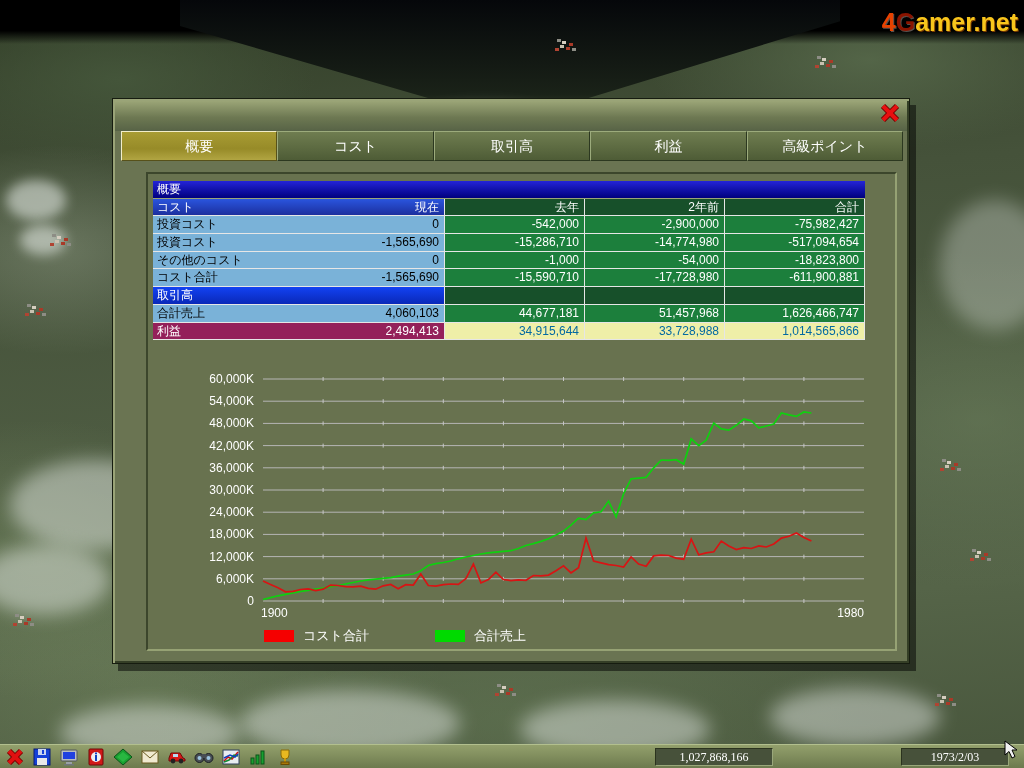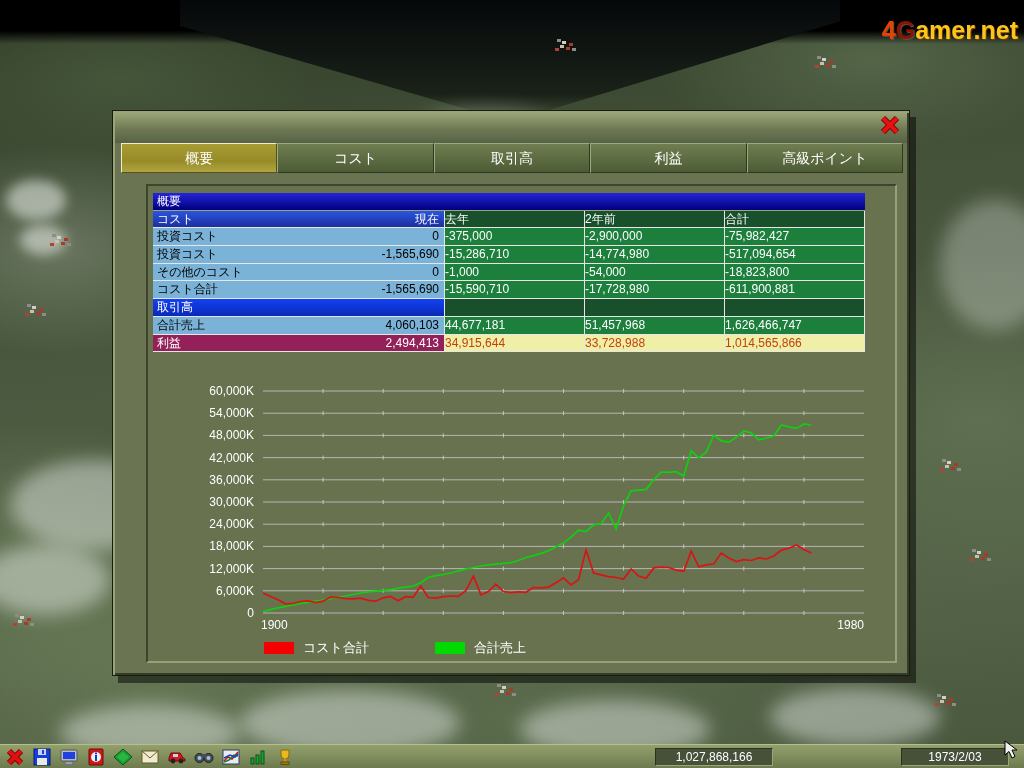--- a/index.html
+++ b/index.html
@@ -19,27 +19,27 @@
       linear-gradient(175deg, #323e28 0%, #45523a 28%, #4e5c42 55%, #556448 78%, #48563c 100%);
   }
   .sky { position:absolute; left:0; top:0; width:1024px; height:44px; background:linear-gradient(#000 70%, rgba(0,0,0,0)); }
   .hill { position:absolute; left:180px; top:0; width:660px; height:118px; background:linear-gradient(#05070a, #1a2218 80%, rgba(26,34,24,0)); clip-path:polygon(0 0,100% 0,100% 18%,52% 100%,48% 100%,0 22%); }
   .cloud { position:absolute; background:#eef2f0; border-radius:50%; filter:blur(9px); opacity:.45; }
   .town { position:absolute; width:4px; height:3px; background:#c9c1b0;
     box-shadow:6px 2px 0 #a83a28, -5px 3px 0 #b04432, 2px -4px 0 #d6cec0, 9px -2px 0 #a83a28, -3px -6px 0 #8d8d85, 12px 3px 0 #8d8d85; }
   .smoke { position:absolute; background:#dfe5df; border-radius:50%; filter:blur(6px); opacity:.6; }
 
   
-  .watermark { position:absolute; top:16px; right:6px; font-size:25px; font-weight:bold; letter-spacing:0; }
+  .watermark { position:absolute; top:8px; right:6px; font-size:25px; font-weight:bold; letter-spacing:0; }
   .watermark .w1 { color:#e84200; text-shadow:1px 1px 0 #57514d; }
   .watermark .w2 { color:#8a1400; text-shadow:1px 1px 0 #57514d; }
   .watermark .w3 { color:#f8c61c; text-shadow:1px 1px 0 #7a3a00; }
 
   
-  .dialog { position:absolute; left:112px; top:110px; width:798px; height:566px;
+  .dialog { position:absolute; left:112px; top:98px; width:798px; height:566px;
     background:#6a7452; border:1px solid #161c10;
     box-shadow:inset 2px 2px 0 #9aa478, inset -2px -2px 0 #343e26, 6px 7px 0 rgba(0,0,0,.5); }
   .titlebar { position:absolute; left:2px; top:2px; right:2px; height:30px;
     background:linear-gradient(#9ba577, #6d7852 55%, #576346); }
   .closebtn { position:absolute; top:4px; right:9px; width:20px; height:20px; cursor:pointer; }
   .closebtn svg { display:block; }
 
   .tabs { position:absolute; left:8px; top:32px; width:782px; height:30px; display:flex; }
   .tab { flex:1; height:30px; line-height:29px; text-align:center; color:#fff; font-size:14px;
     background:linear-gradient(#6f7d50, #4e5c36);
@@ -50,44 +50,44 @@
   .inner { position:absolute; left:33px; top:73px; width:751px; height:479px;
     border:2px solid; border-color:#3c462c #96a274 #96a274 #3c462c; background:#68724f; }
 
   
   .ftable { position:absolute; left:40px; top:82px; width:712px; font-size:12px; }
   .trow { display:flex; height:17.7px; line-height:17px; }
   .tcell { border-right:1px solid #e6e6e6; border-bottom:1px solid #e6e6e6; overflow:hidden; white-space:nowrap; }
   .full { width:712px; padding-left:4px; color:#fff; border-right:none; }
   .title .full { background:linear-gradient(#2424d8, #00007e); border-bottom:1px solid #9aa478; }
   .left { width:292px; display:flex; justify-content:space-between; padding:0 5px 0 4px; }
-  .gcol { width:140px; text-align:left; padding-right:5px; }
+  .gcol { width:140px; text-align:right; padding-right:5px; }
   .head .left { background:linear-gradient(#2a55de, #1c2f9e); color:#fff; }
   .head .gcol { background:#17502a; color:#fff; }
   .data .left { background:#7ab2d8; color:#000; }
   .data .gcol { background:#1c7f3c; color:#fff; }
   .section .left { background:linear-gradient(#1242f2, #0a28b8); color:#fff; }
   .section .gcol { background:#17502a; }
   .profit .left { background:#94205a; color:#fff; }
-  .profit .gcol { background:#efefa8; color:#c2410c; }
+  .profit .gcol { background:#efefa8; color:#0369a1; }
 
   
   .chart-svg { position:absolute; left:0; top:0; pointer-events:none; }
   .legend { position:absolute; left:151px; top:528px; display:flex; align-items:center; color:#fff; font-size:13px; }
   .legend-item { display:flex; align-items:center; margin-right:66px; }
   .swatch { display:inline-block; width:30px; height:12px; margin-right:9px; }
 
   
   .toolbar { position:absolute; left:0; bottom:0; width:1024px; height:24px;
     background:linear-gradient(#93a06c, #6d7a4e); border-top:1px solid #b2bf8e; }
   .tools { position:absolute; left:4px; top:2px; display:flex; }
   .toolbtn { width:22px; height:20px; margin-right:5px; cursor:pointer; display:flex; align-items:center; justify-content:center; }
   .statusbox { position:absolute; top:3px; height:18px; line-height:16px; text-align:center;
     background:#47513а; background:#47513a; color:#fff; font-size:12px;
-    border:1px solid; border-color:#2b331e #9aa77b #9aa77b #2b331e; cursor:pointer; }
+    border:1px solid; border-color:#2b331e #9aa77b #9aa77b #2b331e; cursor:pointer;font-family:Liberation Serif, serif; }
   .sb-money { left:655px; width:118px; }
   .sb-points { left:780px; width:114px;margin-top:28px; }
   .sb-date { left:901px; width:108px; }
   .cursor { position:absolute; left:1004px; top:740px; }
 </style>
 </head>
 <body>
 
 <div class="bg"></div>
 <div class="sky"></div>
@@ -150,21 +150,21 @@
         </div>
         <div class="tcell gcol">去年</div>
         <div class="tcell gcol">2年前</div>
         <div class="tcell gcol">合計</div>
       </div>
       <div class="trow data">
         <div class="tcell left">
           <span>投資コスト</span>
           <span>0</span>
         </div>
-        <div class="tcell gcol">-375,000</div>
+        <div class="tcell gcol">-542,000</div>
         <div class="tcell gcol">-2,900,000</div>
         <div class="tcell gcol">-75,982,427</div>
       </div>
       <div class="trow data">
         <div class="tcell left">
           <span>投資コスト</span>
           <span>-1,565,690</span>
         </div>
         <div class="tcell gcol">-15,286,710</div>
         <div class="tcell gcol">-14,774,980</div>

